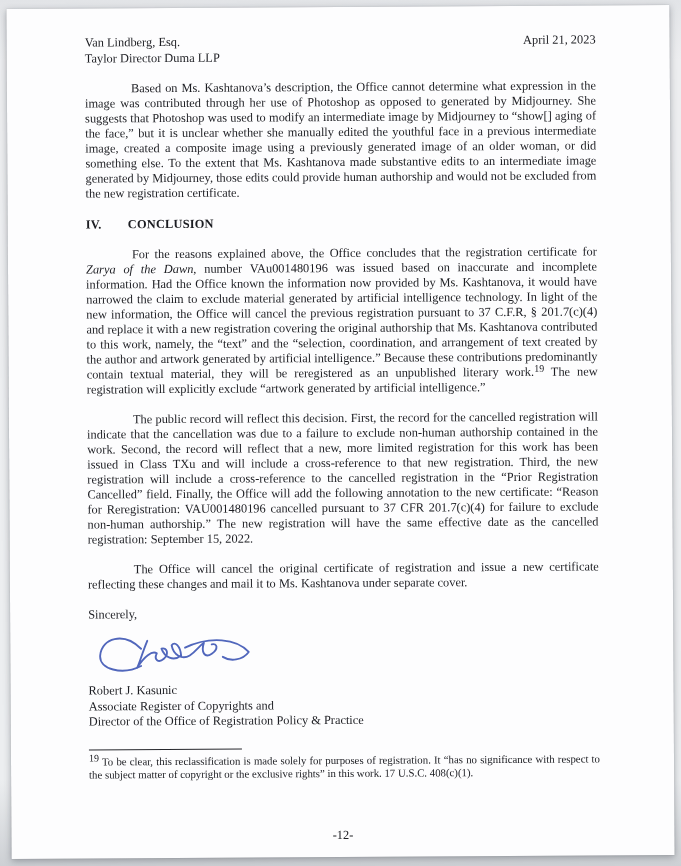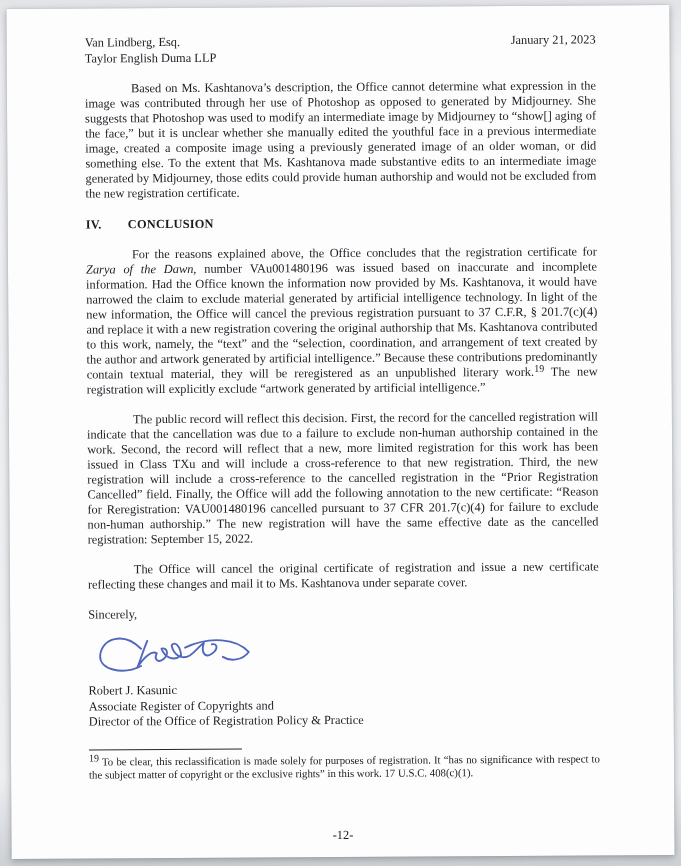--- a/index.html
+++ b/index.html
@@ -35,23 +35,23 @@
 </style>
 </head>
 <body>
 
 <div class="photo">
   <div class="page">
 
     <div class="header-row">
       <div class="recipient">
         <div>Van Lindberg, Esq.</div>
-        <div>Taylor English Duma LLP</div>
+        <div>Taylor Director Duma LLP</div>
       </div>
-      <div>January 21, 2023</div>
+      <div>April 21, 2023</div>
     </div>
 
     <p class="para indent">Based on Ms. Kashtanova’s description, the Office cannot determine what expression in the image was contributed through her use of Photoshop as opposed to generated by Midjourney.  She suggests that Photoshop was used to modify an intermediate image by Midjourney to “show[] aging of the face,” but it is unclear whether she manually edited the youthful face in a previous intermediate image, created a composite image using a previously generated image of an older woman, or did something else.  To the extent that Ms. Kashtanova made substantive edits to an intermediate image generated by Midjourney, those edits could provide human authorship and would not be excluded from the new registration certificate.</p>
 
     <div class="heading">
       <span class="num">IV.</span><span>CONCLUSION</span>
     </div>
 
     <p class="para indent"><span>For the reasons explained above, the Office concludes that the registration certificate for </span><em>Zarya of the Dawn</em><span>, number VAu001480196 was issued based on inaccurate and incomplete information.  Had the Office known the information now provided by Ms. Kashtanova, it would have narrowed the claim to exclude material generated by artificial intelligence technology.  In light of the new information, the Office will cancel the previous registration pursuant to 37 C.F.R, § 201.7(c)(4) and replace it with a new registration covering the original authorship that Ms. Kashtanova contributed to this work, namely, the “text” and the “selection, coordination, and arrangement of text created by the author and artwork generated by artificial intelligence.”  Because these contributions predominantly contain textual material, they will be reregistered as an unpublished literary work.</span><sup>19</sup><span>  The new registration will explicitly exclude “artwork generated by artificial intelligence.”</span></p>
 

